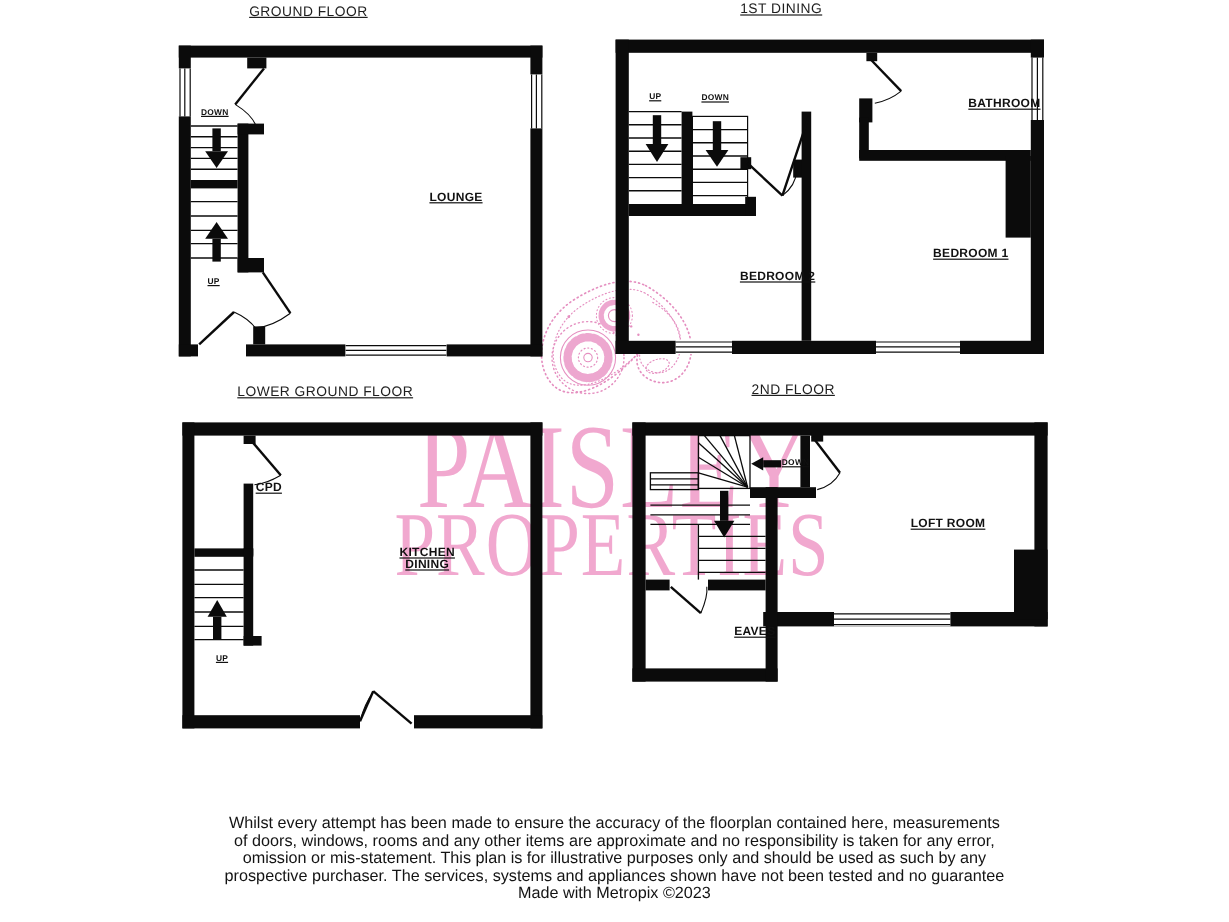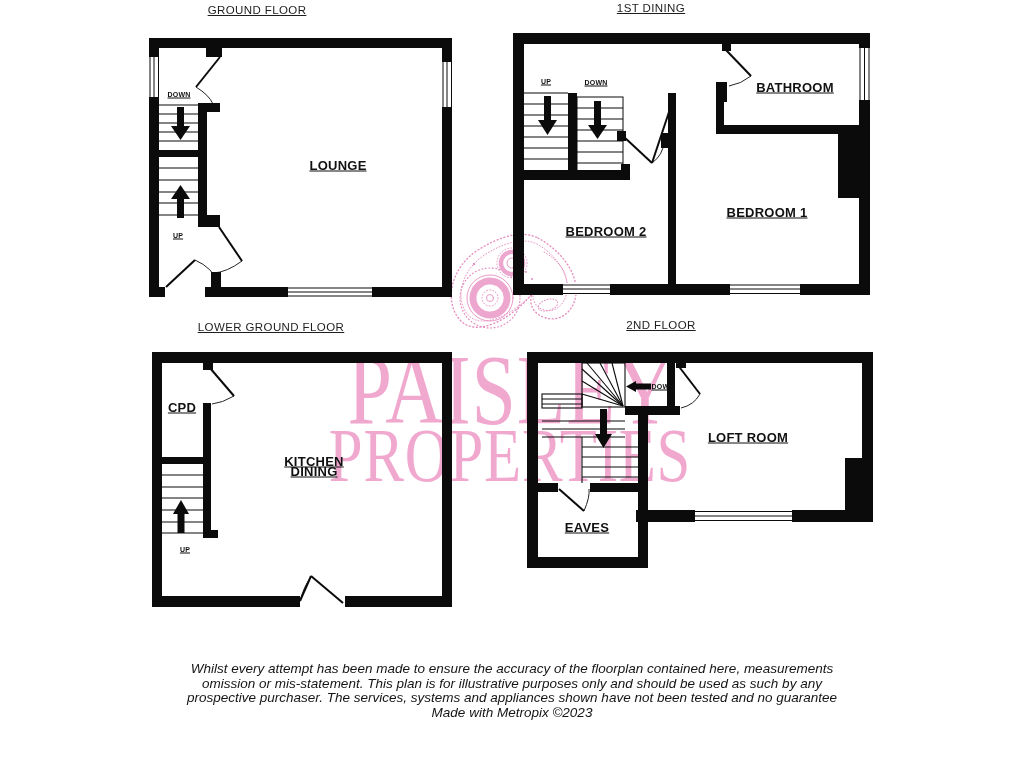--- a/index.html
+++ b/index.html
@@ -3,26 +3,26 @@
 <meta charset="utf-8">
 <style>
   html,body{margin:0;padding:0;background:#fff;}
   #canvas{position:relative;width:1024px;height:768px;background:#ffffff;overflow:hidden;
           font-family:"Liberation Sans",sans-serif;}
   
   #watermark{position:absolute;inset:0;z-index:1;}
   #plans{position:absolute;left:0;top:0;z-index:2;}
   .lbl{position:absolute;transform:translate(-50%,-50%);white-space:nowrap;color:#141414;z-index:3;text-decoration:underline;}
   .title{font-size:11.5px;letter-spacing:.4px;color:#1e1e1e;}
-  .room{font-size:13px;font-weight:bold;letter-spacing:.25px;color:#111;}
+  .room{font-size:10px;font-weight:bold;letter-spacing:.25px;color:#111;margin-left:42px;}
   .stair{font-size:7px;font-weight:bold;letter-spacing:.2px;color:#111;}
   .wm{position:absolute;font-family:"Liberation Serif",serif;color:rgba(240,163,204,.95);z-index:1;}
   .wm1{left:511px;top:389px;font-size:100px;transform:translate(-50%,-50%) scaleX(.8);letter-spacing:1px;}
   .wm2{left:510px;top:455px;font-size:76px;transform:translate(-50%,-50%) scaleX(.8);letter-spacing:1px;}
-  #footer{position:absolute;left:0;top:662px;width:1024px;text-align:center;z-index:3;font-style:italic;}
+  #footer{position:absolute;left:0;top:679px;width:1024px;text-align:center;z-index:3;}
   #footer .fline{font-size:13.5px;line-height:14.6px;color:#141414;}
 </style>
 </head>
 <body>
 
 <div id="canvas">
 
   <div id="watermark">
     <svg style="position:absolute;left:438px;top:224px;" width="164" height="128" viewBox="0 0 164 128">
       <g fill="none" stroke="#e58fc0" stroke-linecap="round">
@@ -277,18 +277,19 @@
 
   <div class="lbl stair" style="left:179px;top:94px">DOWN</div>
   <div class="lbl stair" style="left:178px;top:235px">UP</div>
   <div class="lbl stair" style="left:546px;top:81px">UP</div>
   <div class="lbl stair" style="left:596px;top:82px">DOWN</div>
   <div class="lbl stair" style="left:185px;top:549px">UP</div>
   <div class="lbl stair" style="left:663px;top:386px">DOWN</div>
 
   <div id="footer">
     <div class="fline">Whilst every attempt has been made to ensure the accuracy of the floorplan contained here, measurements</div>
+    <div class="fline">of doors, windows, rooms and any other items are approximate and no responsibility is taken for any error,</div>
     <div class="fline">omission or mis-statement. This plan is for illustrative purposes only and should be used as such by any</div>
     <div class="fline">prospective purchaser. The services, systems and appliances shown have not been tested and no guarantee</div>
     <div class="fline">Made with Metropix ©2023</div>
   </div>
 
 </div>
 
 </body></html>

